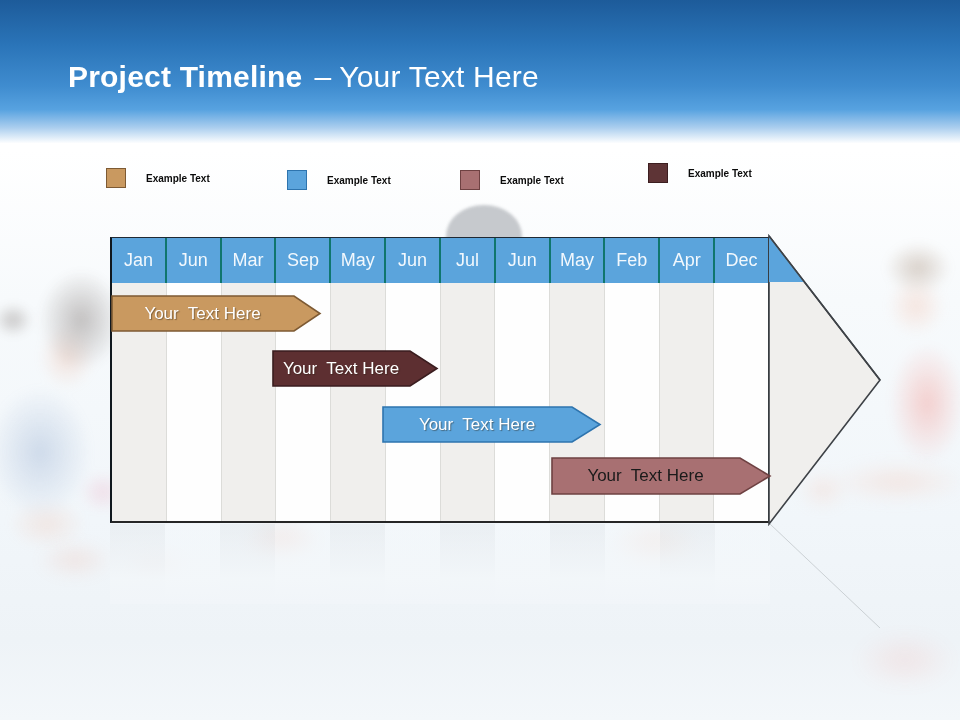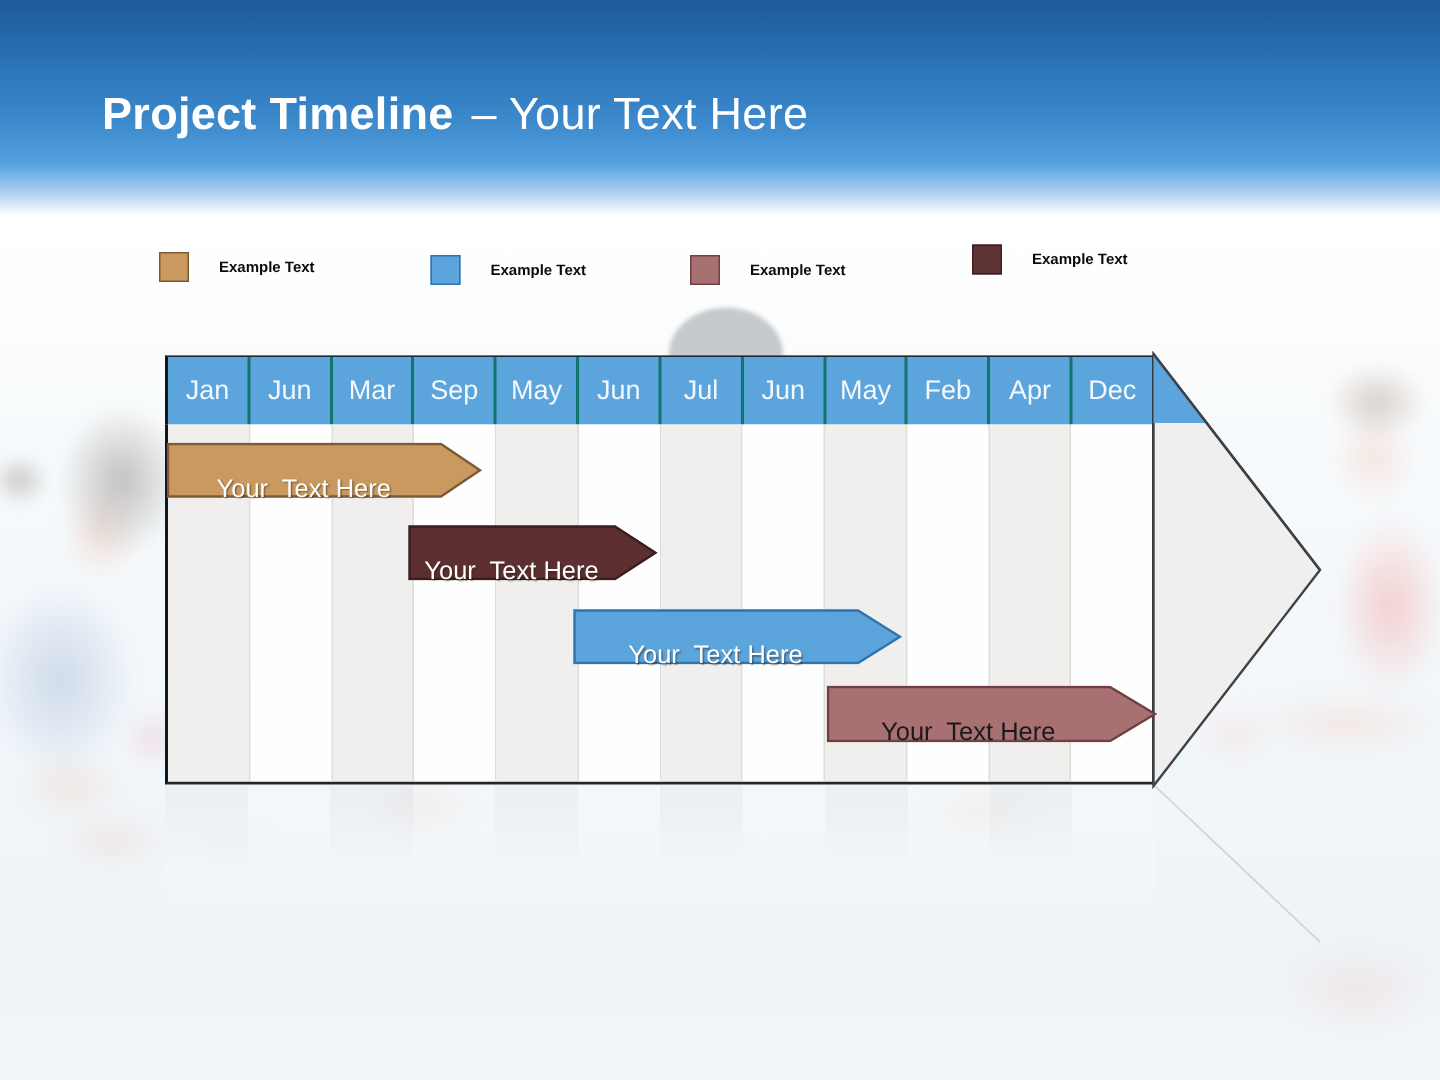--- a/index.html
+++ b/index.html
@@ -62,21 +62,21 @@
     border-left:2px solid #10181f;border-bottom:2px solid #262626;border-right:2px solid #262626;box-sizing:border-box;}
   .tl-col{flex:1;border-right:1px solid #dcdcd9;box-sizing:border-box;background:#fefefe;}
   .tl-col:nth-child(odd){background:#f0efed;}
   .tl-col:last-child{border-right:none;}
   .big-arrow{position:absolute;left:768px;top:234px;z-index:2;}
 
   
   .bar{position:absolute;z-index:3;}
   .bar svg{display:block;}
   .bar-label{position:absolute;left:0;top:0;height:100%;display:flex;align-items:center;justify-content:center;
-    font-size:17px;white-space:pre;margin-top:12px;}
+    font-size:17px;white-space:pre;}
   .bar-label-light{text-shadow:1px 1px 1px rgba(40,30,15,.45);}
 
   
   .reflection{position:absolute;left:110px;top:524px;width:660px;height:80px;z-index:0;
     background:repeating-linear-gradient(90deg, rgba(130,140,150,.12) 0 55px, rgba(255,255,255,0) 55px 110px);}
   .reflection::after{content:"";position:absolute;inset:0;
     background:linear-gradient(180deg, rgba(247,250,252,.35) 0%, rgba(243,247,250,.95) 70%, #f1f5f9 100%);}
   .arrow-reflection{position:absolute;left:768px;top:524px;z-index:0;}
 </style>
 </head>

